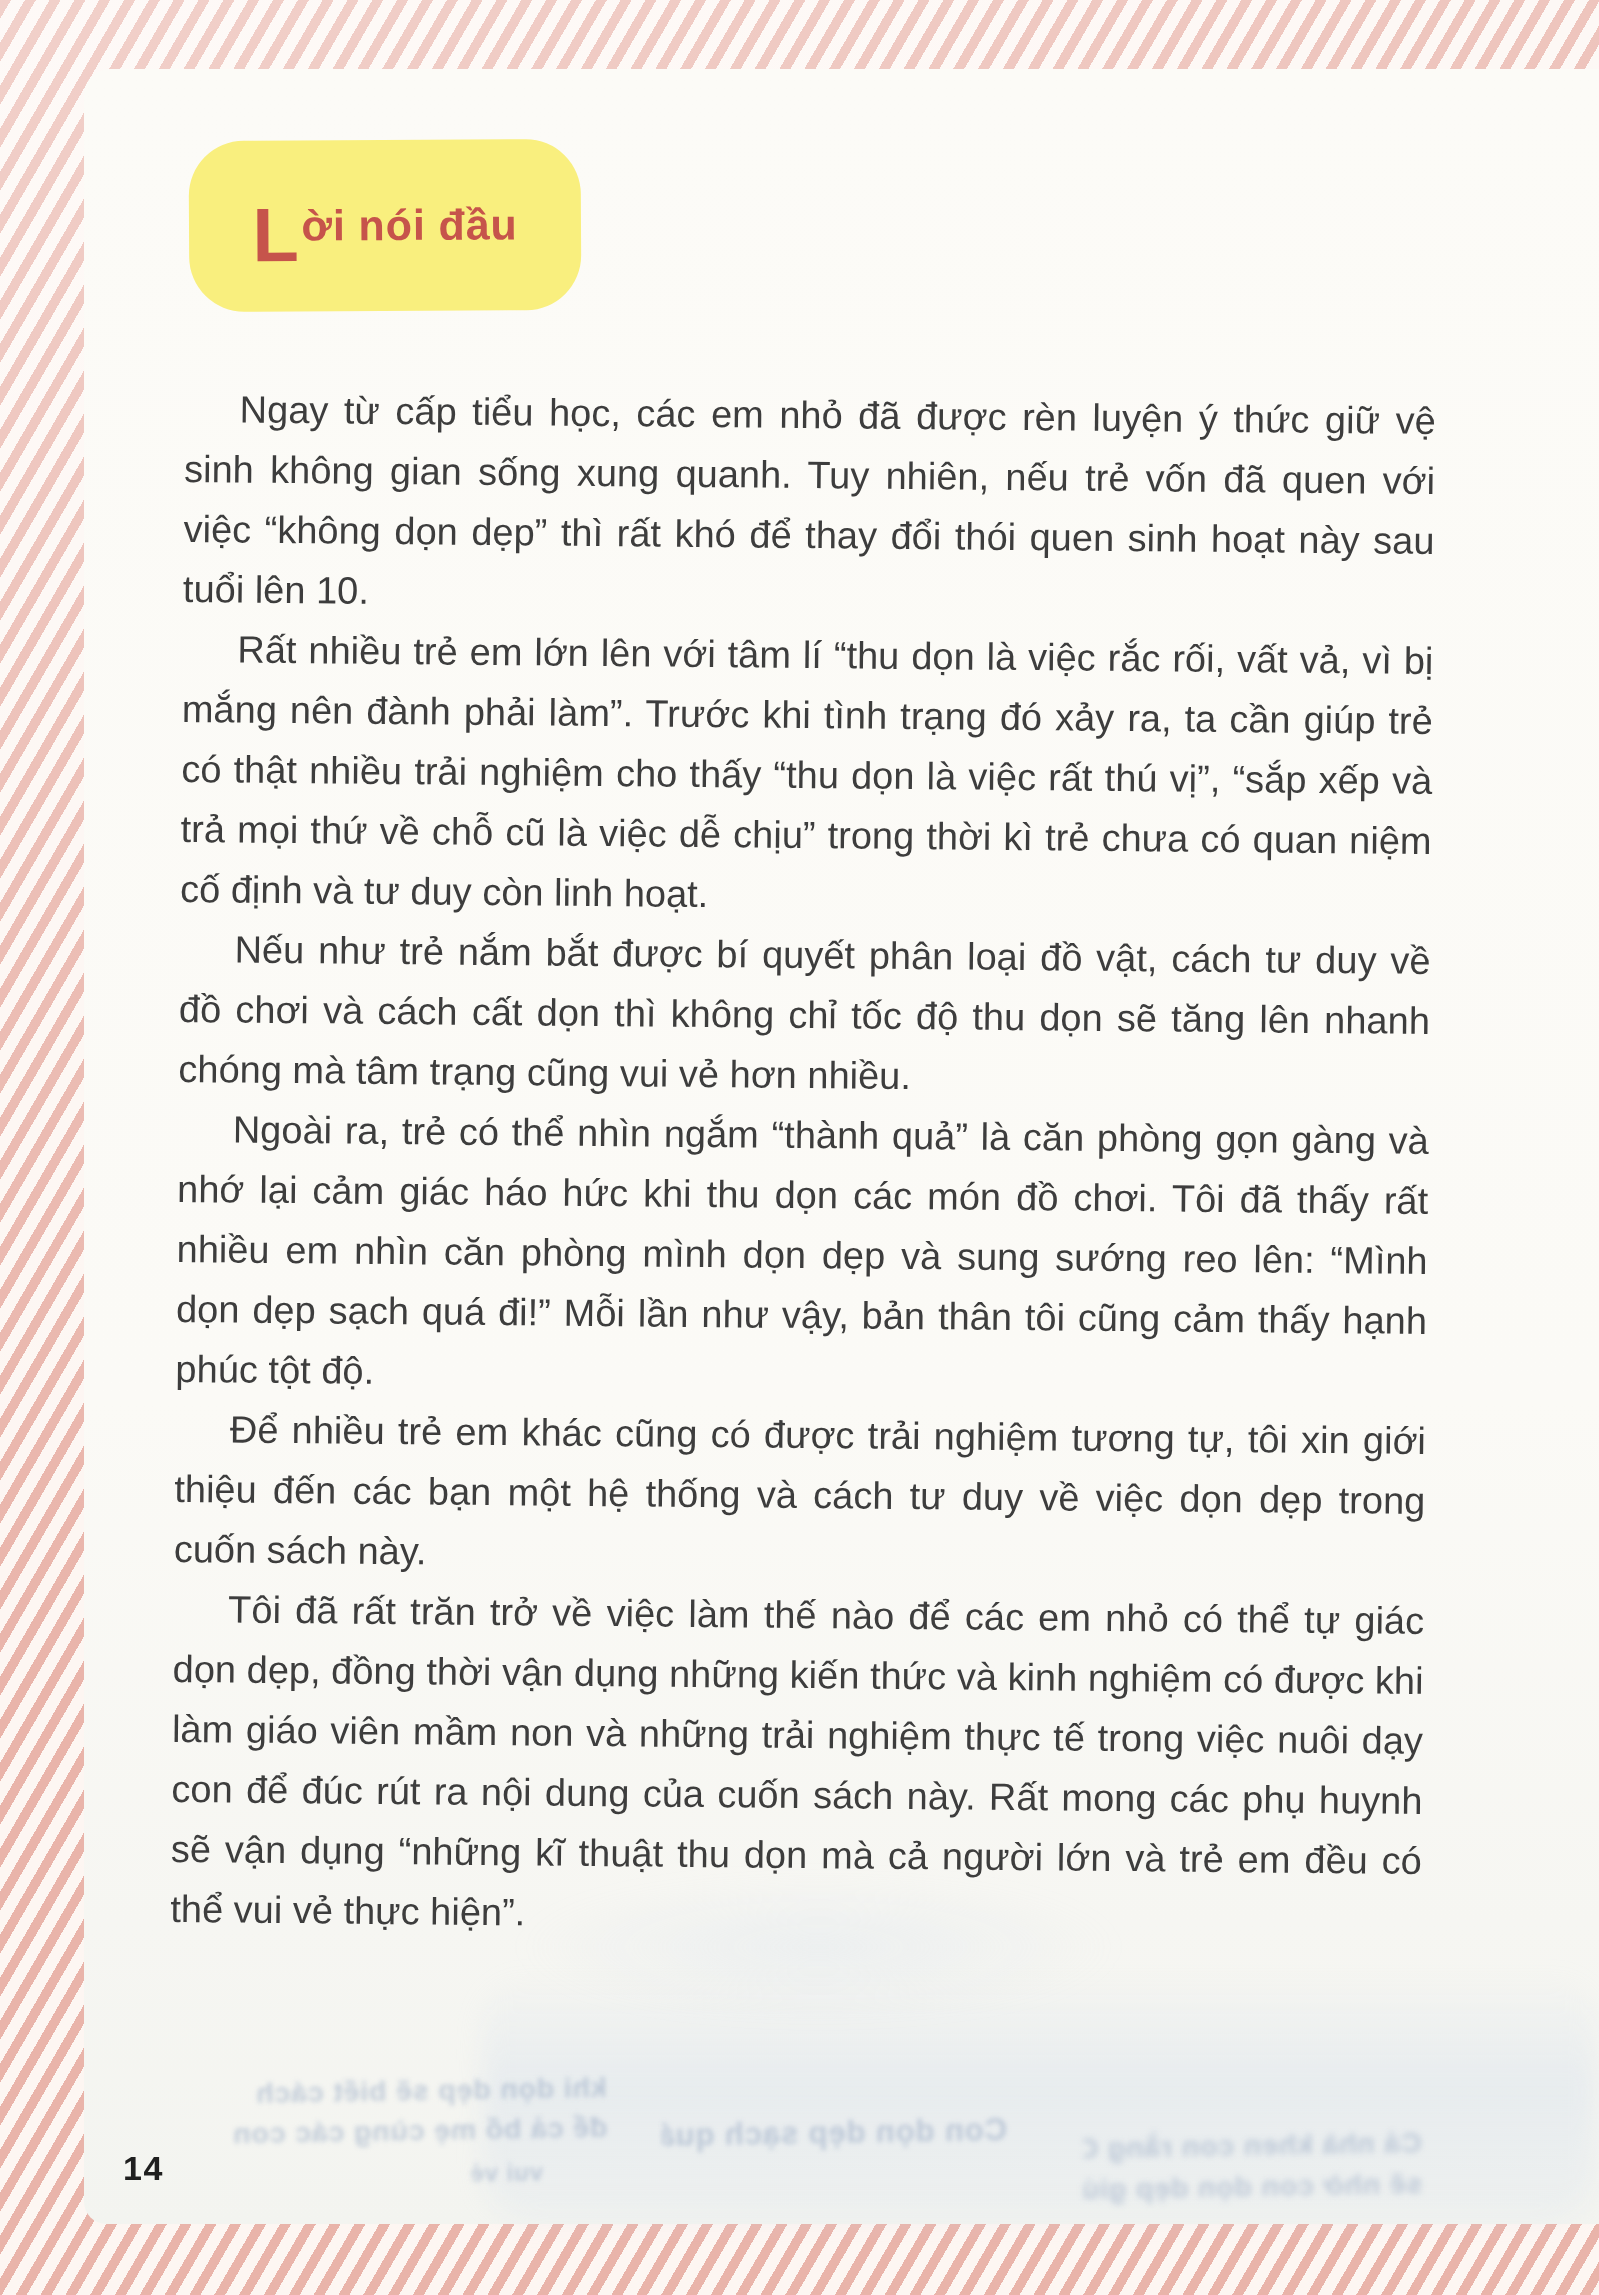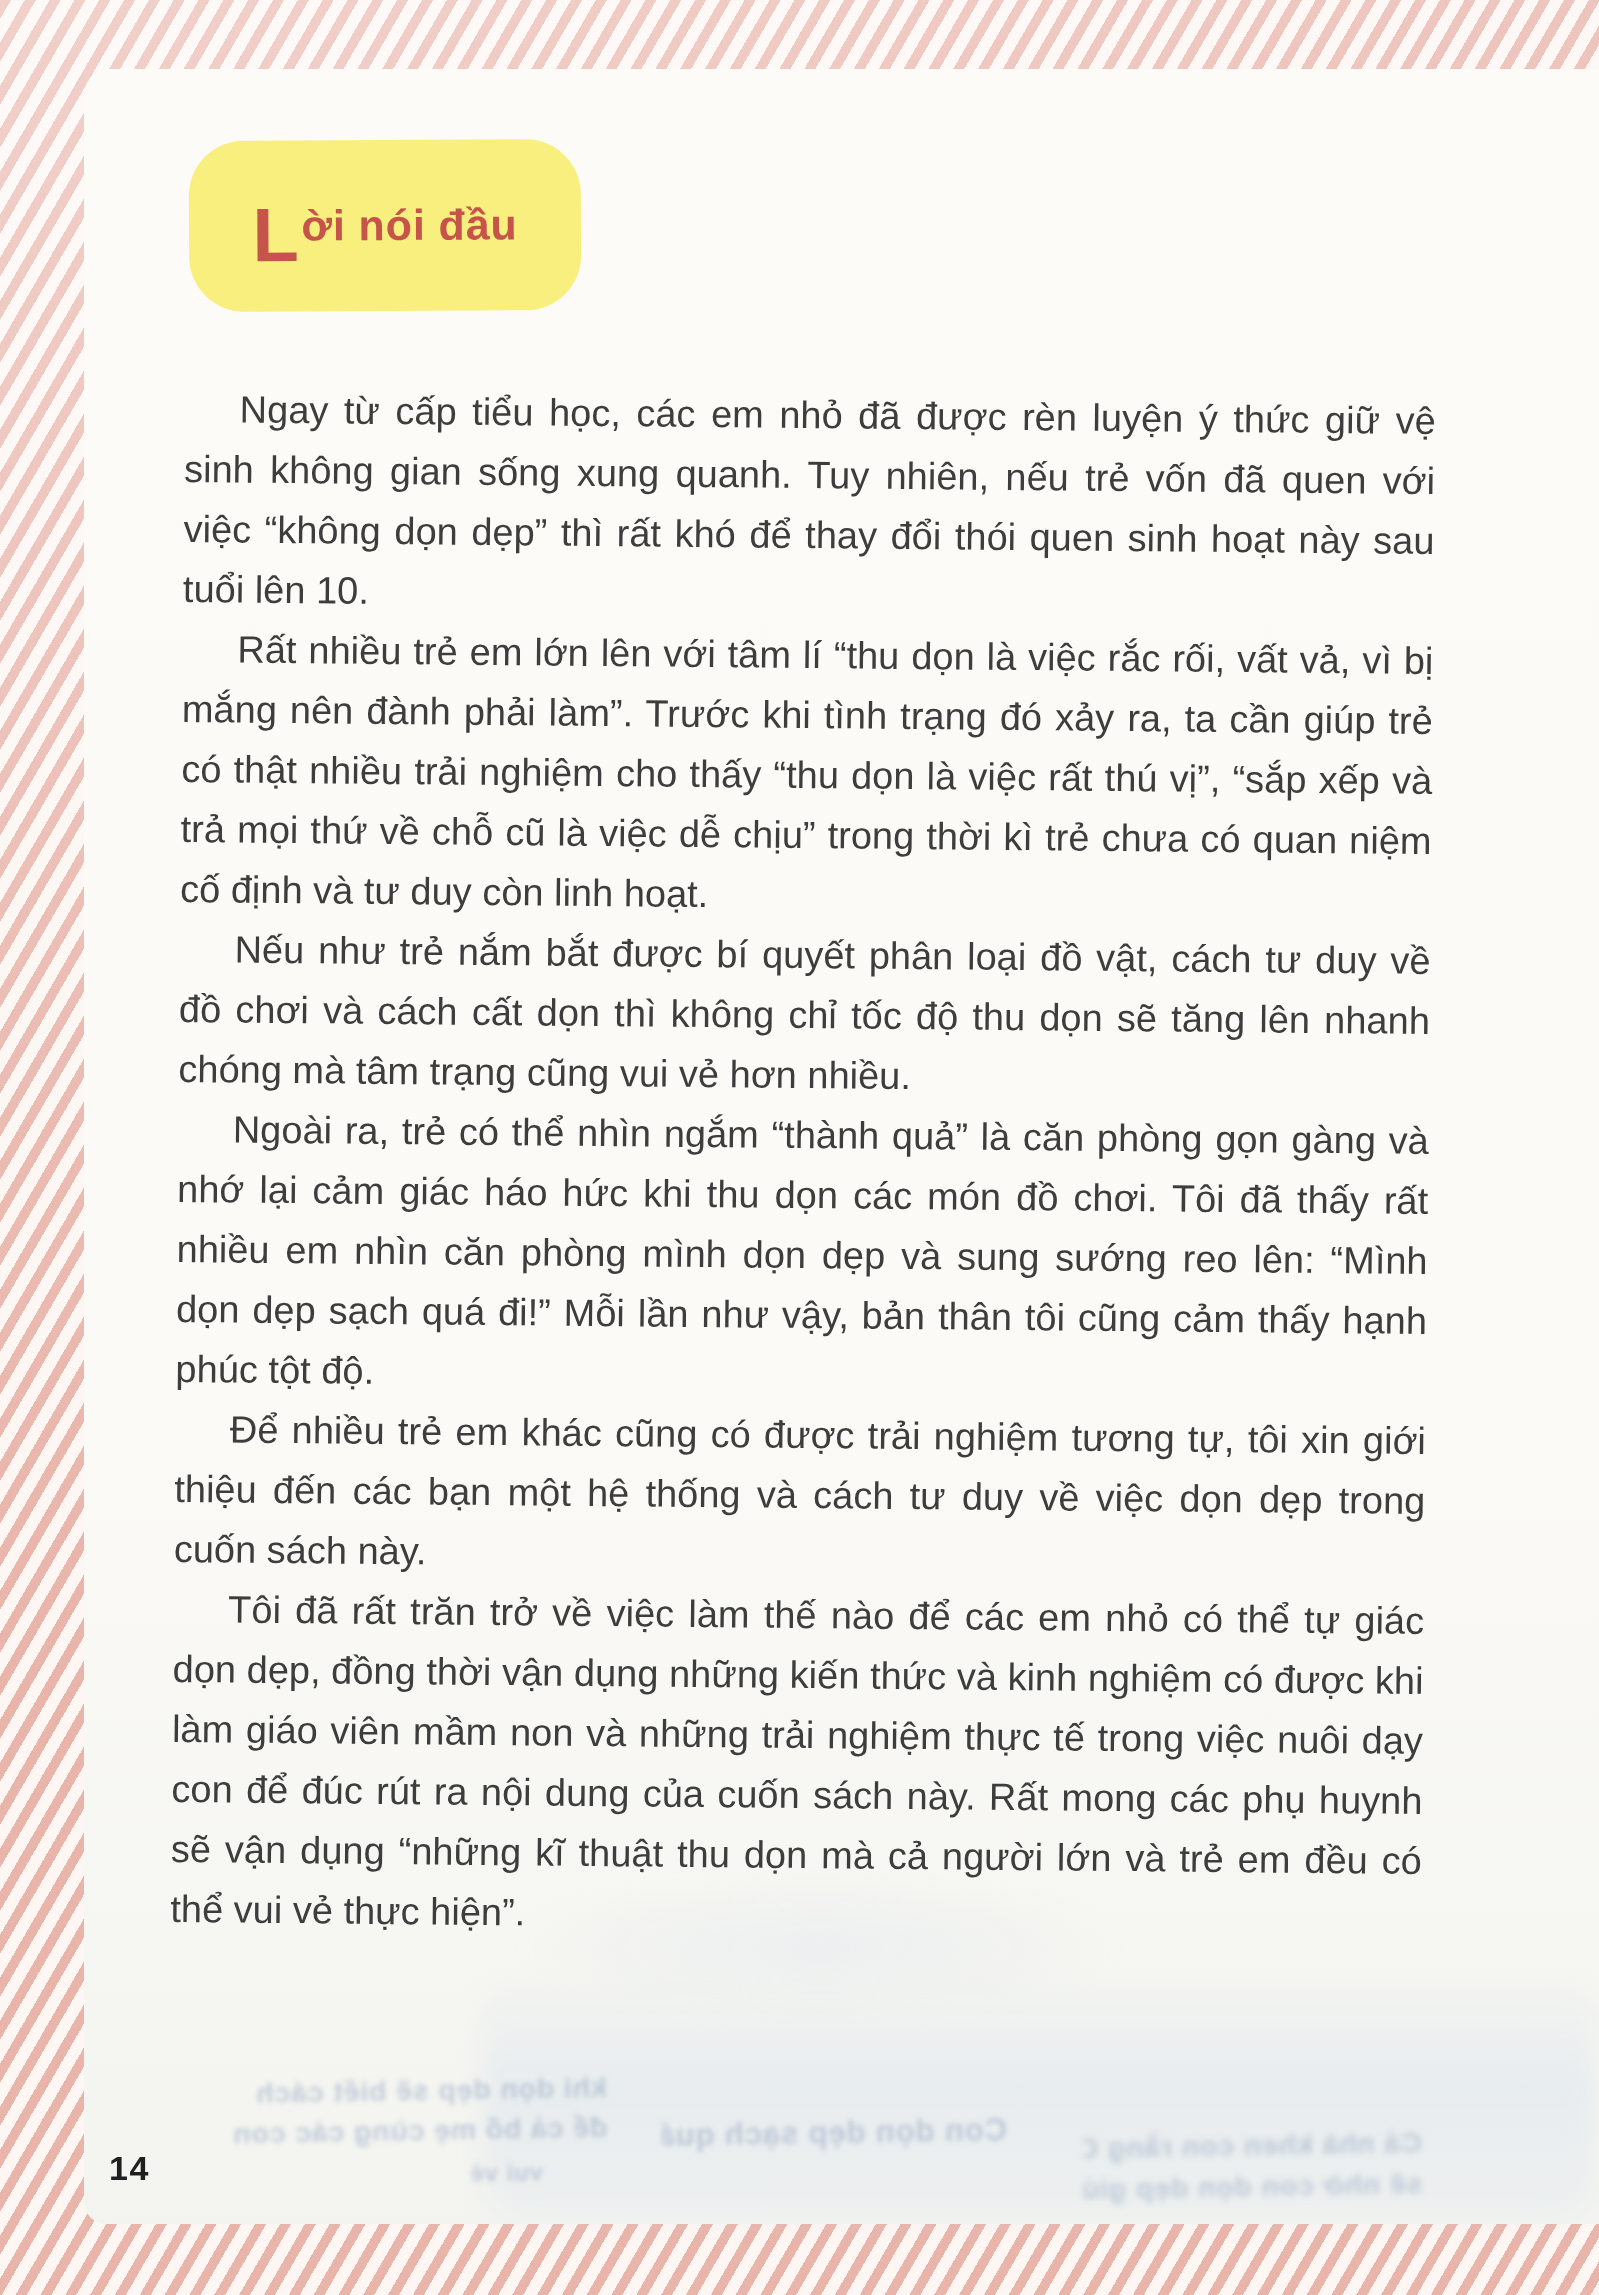--- a/index.html
+++ b/index.html
@@ -39,21 +39,21 @@
     font-size:43px;font-weight:bold;color:#c6544b;letter-spacing:0.9px;
   }
   .content{
     position:absolute;left:101px;top:310px;width:1251px;
     font-size:38px;line-height:60px;color:#3d3d3d;
     text-align:justify;
     transform:rotate(.55deg);transform-origin:top left;
   }
   .content p{margin:0;text-indent:55px;}
   .page-number{
-    position:absolute;left:25px;bottom:36px;
+    position:absolute;left:39px;bottom:36px;
     font-size:34px;font-weight:600;color:#1f1f1f;letter-spacing:1.7px;
   }
   
   .wash{
     position:absolute;pointer-events:none;border-radius:52px;filter:blur(12px);
   }
   .wash-a{left:483px;top:1973px;width:1112px;height:250px;
     background:linear-gradient(180deg,rgba(214,224,236,0) 0%,rgba(214,224,236,.42) 45%,rgba(214,224,236,.18) 100%);}
   .wash-b{left:517px;top:1878px;width:603px;height:138px;
     background:radial-gradient(ellipse at center,rgba(214,224,236,.30),rgba(214,224,236,0) 70%);}

